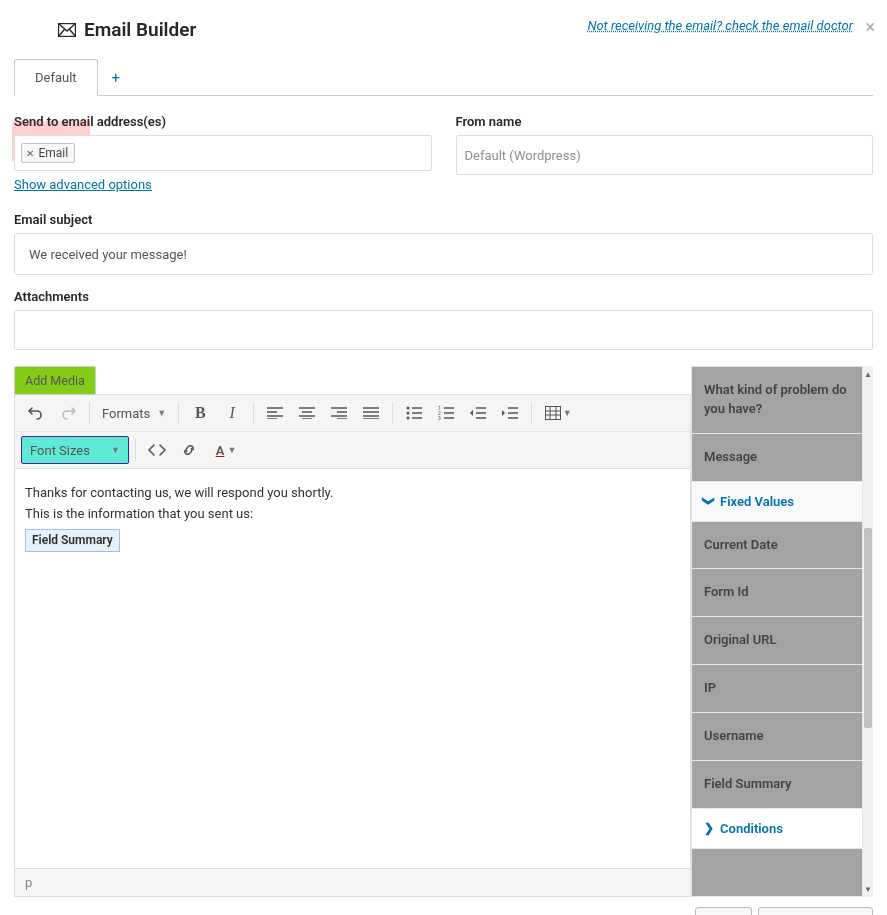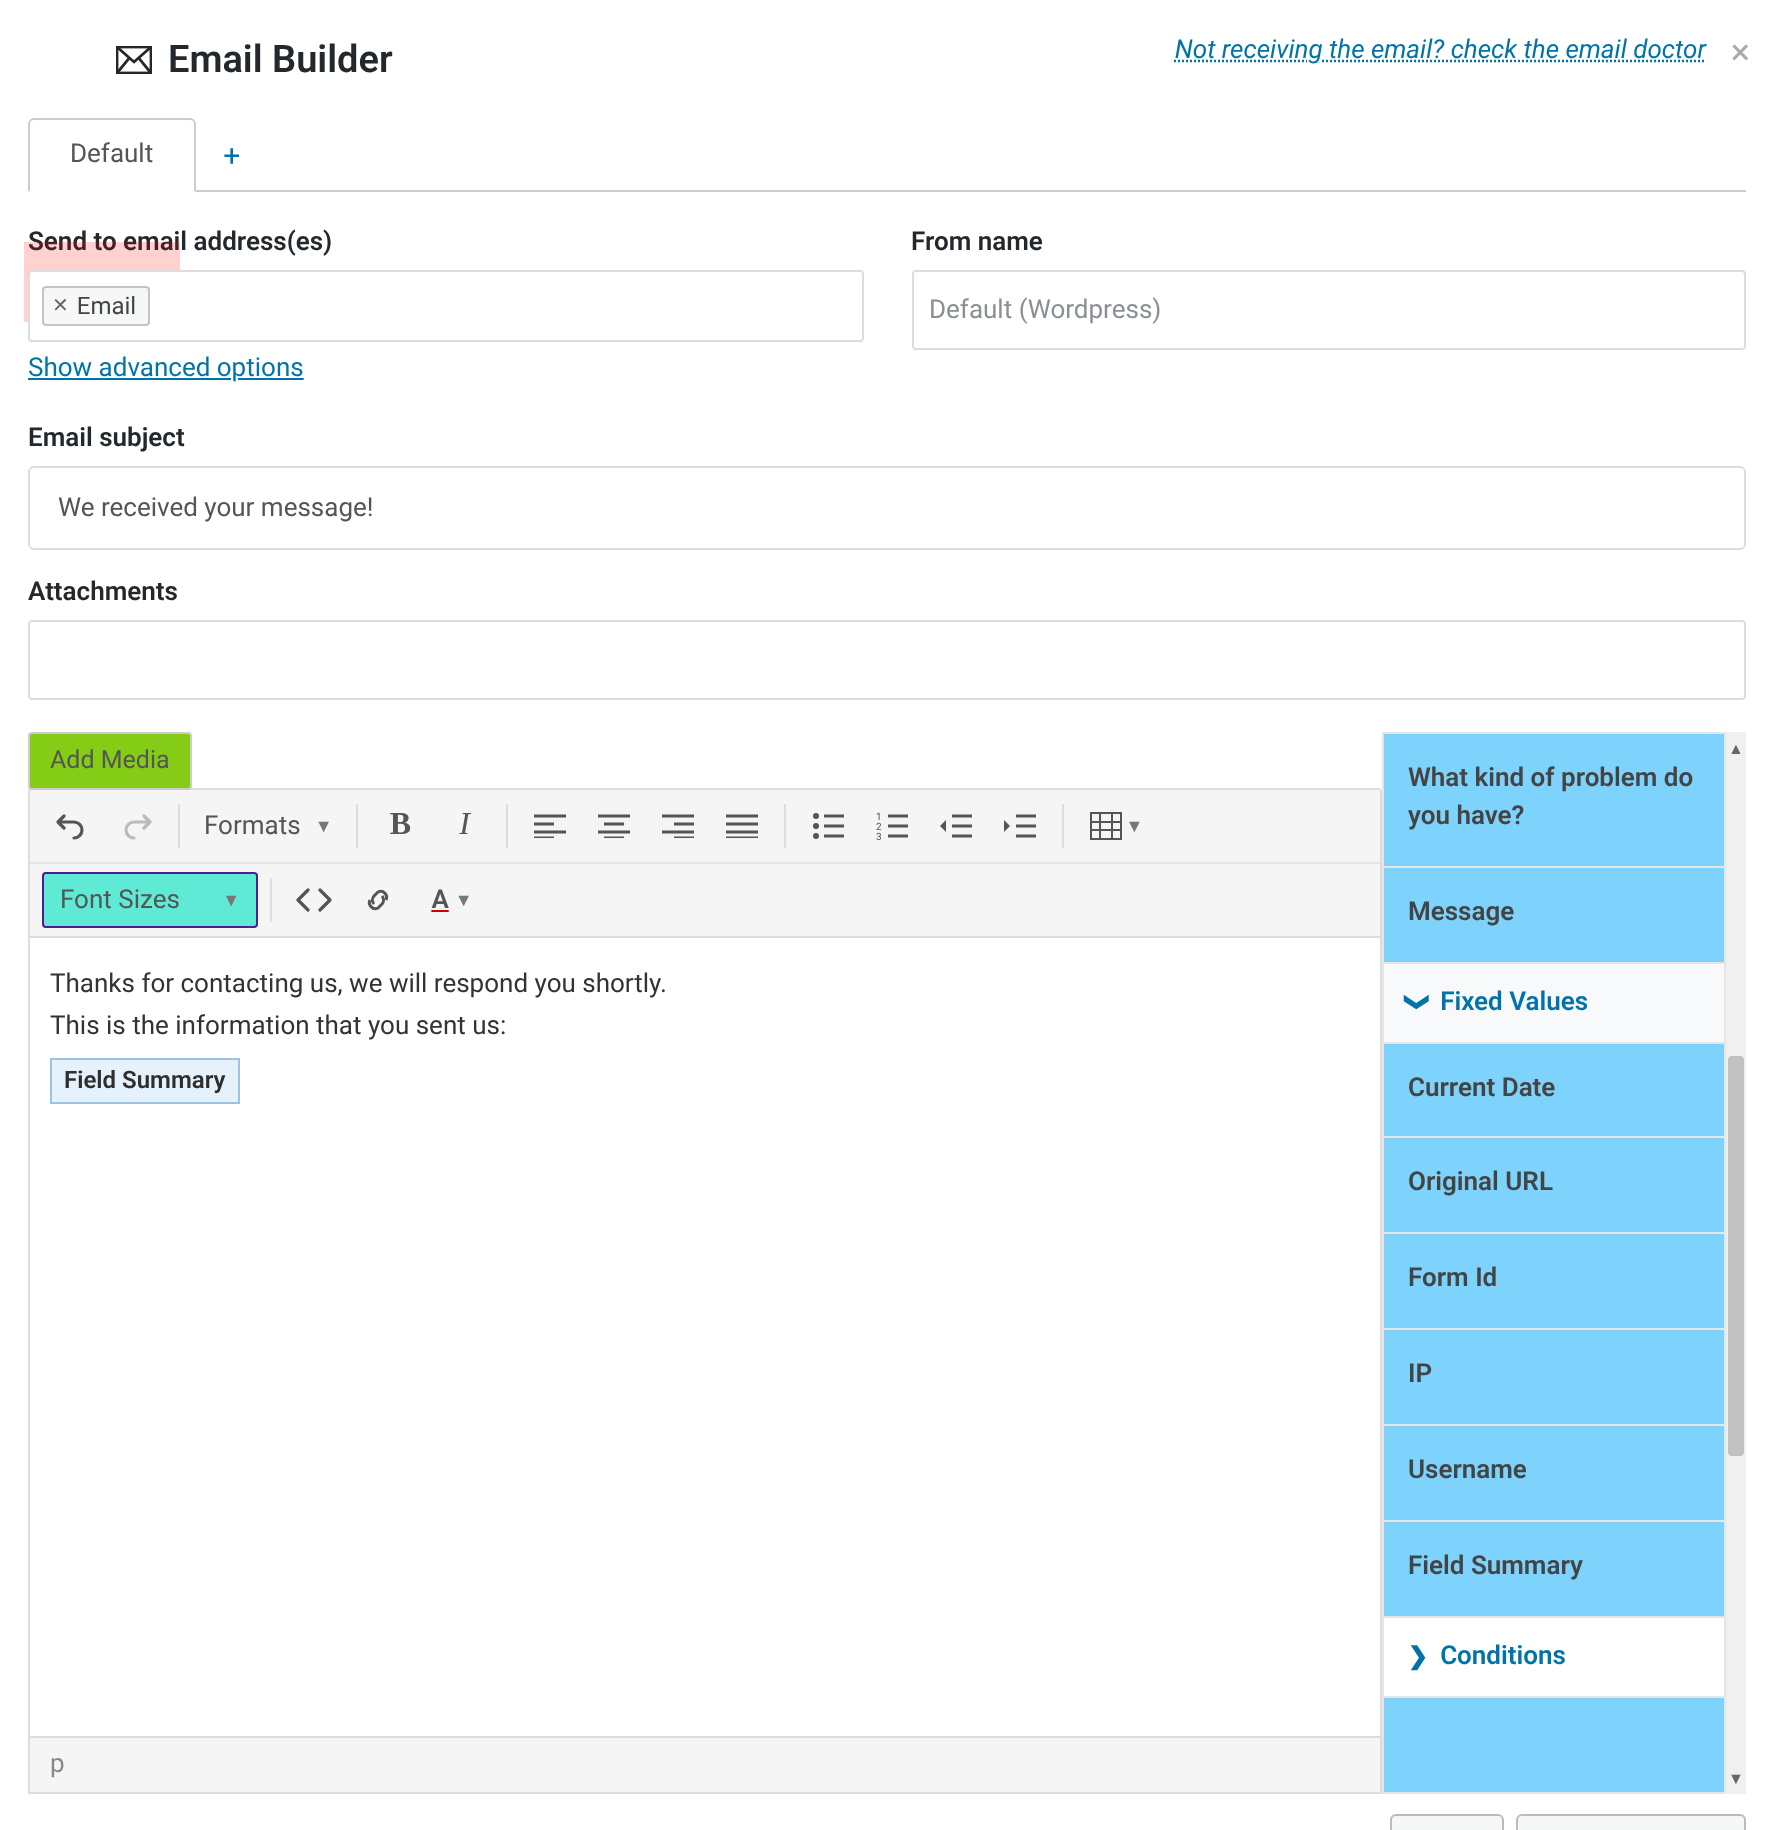--- a/index.html
+++ b/index.html
@@ -36,21 +36,21 @@
   .toolbar-row:last-child { border-bottom: none; }
   .tb-btn { width: 30px; height: 28px; display: inline-flex; align-items: center; justify-content: center; cursor: pointer; color: #555; border-radius: 2px; }
   .tb-sep { width: 1px; height: 22px; background: #ddd; margin: 0 4px; }
   .tb-select { height: 28px; border: none; background: transparent; color: #555; font-size: 13px; padding: 0 6px; display: inline-flex; align-items: center; cursor: pointer; gap: 4px; }
   .tb-select.boxed { border: 1px solid #4c1d95; background: #5eead4; border-radius: 2px; padding: 0 8px; }
   .caret { font-size: 9px; margin-left: 3px; color: #777; }
   .editor-body { border: 1px solid #ddd; border-top: none; background: #fff; min-height: 400px; padding: 14px 10px 10px; color: #333; font-size: 13px; line-height: 1.6; }
   .field-summary-tag { display: inline-block; background: #e5f1fb; border: 1px solid #9cc3e5; color: #2e2e2e; font-weight: 600; font-size: 12px; padding: 1px 6px; margin-top: 4px; }
   .status-bar { border: 1px solid #ddd; border-top: none; background: #f5f5f5; height: 28px; display: flex; align-items: center; padding: 0 10px; color: #888; font-size: 13px; }
 
-  .side-panel { width: 172px; border: 1px solid #e5e5e5; border-left: 1px solid #e5e5e5; background: #7dd3fc; position: relative; }
+  .side-panel { width: 172px; border: 1px solid #e5e5e5; border-left: 1px solid #e5e5e5; background: #a3a3a3; position: relative; }
   .scroll-wrap { width: 10px; display: flex; flex-direction: column; }
   .scroll-arrow { height: 16px; background: #f0f0f0; display: flex; align-items: center; justify-content: center; color: #666; font-size: 8px; cursor: pointer; }
   .scroll-track { flex: 1; background: #f0f0f0; position: relative; }
   .scroll-thumb { position: absolute; left: 1px; right: 1px; top: 146px; height: 200px; background: #c1c1c1; border-radius: 2px; }
   .side-item { padding: 14px 12px; border-bottom: 1px solid #e5e5e5; font-size: 13px; font-weight: 600; color: #444; cursor: pointer; line-height: 1.45; }
   .side-header { padding: 12px 12px; border-bottom: 1px solid #e5e5e5; font-size: 13px; font-weight: 600; color: #0073aa; background: #f8f9fa; display: flex; align-items: center; gap: 6px; cursor: pointer; }
   .chev { font-size: 12px; }
 
   .footer { display: flex; align-items: center; margin-top: 10px; }
   .radio-group { display: flex; align-items: center; gap: 16px; }
@@ -234,22 +234,22 @@
 
   <div style="display:flex;">
     <div class="side-panel">
       <div class="side-item">What kind of problem do you have?</div>
       <div class="side-item">Message</div>
       <div class="side-header">
         <span class="chev" style="transform: rotate(90deg);">❯</span>
         <span>Fixed Values</span>
       </div>
       <div class="side-item">Current Date</div>
+      <div class="side-item">Form Id</div>
       <div class="side-item">Original URL</div>
-      <div class="side-item">Form Id</div>
       <div class="side-item">IP</div>
       <div class="side-item">Username</div>
       <div class="side-item">Field Summary</div>
       <div class="side-header" style="background:#fff;">
         <span class="chev" style="transform:none;">❯</span>
         <span>Conditions</span>
       </div>
     </div>
     <div class="scroll-wrap">
       <div class="scroll-arrow">▲</div>

